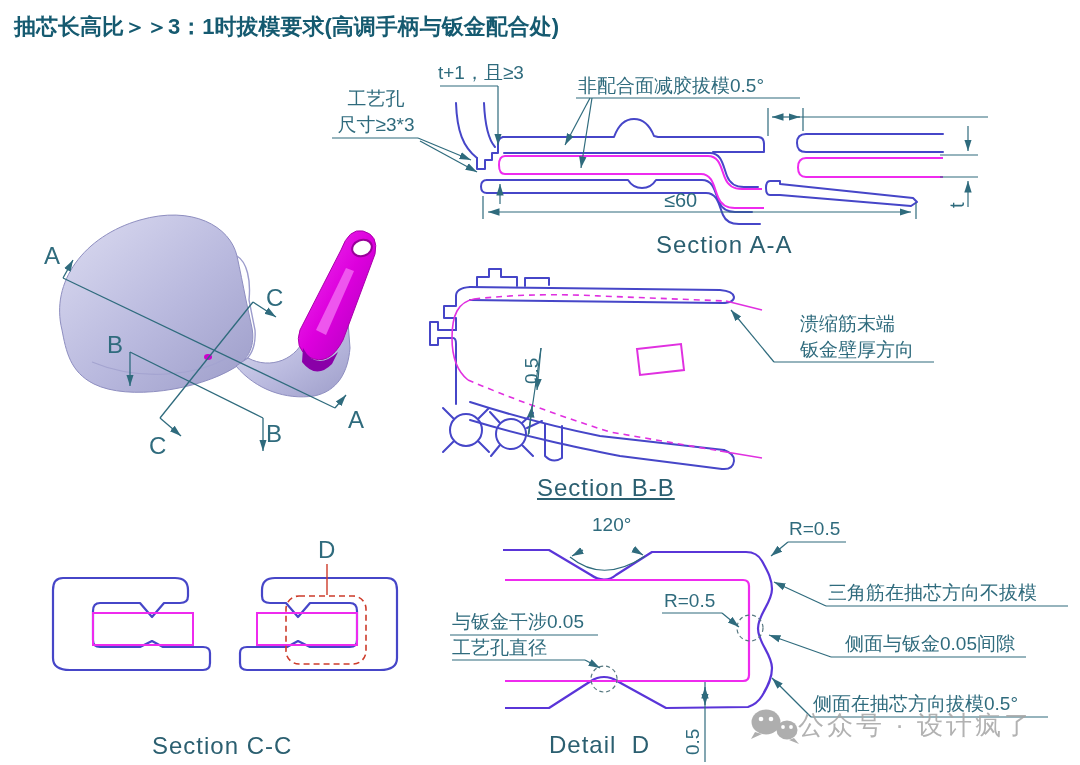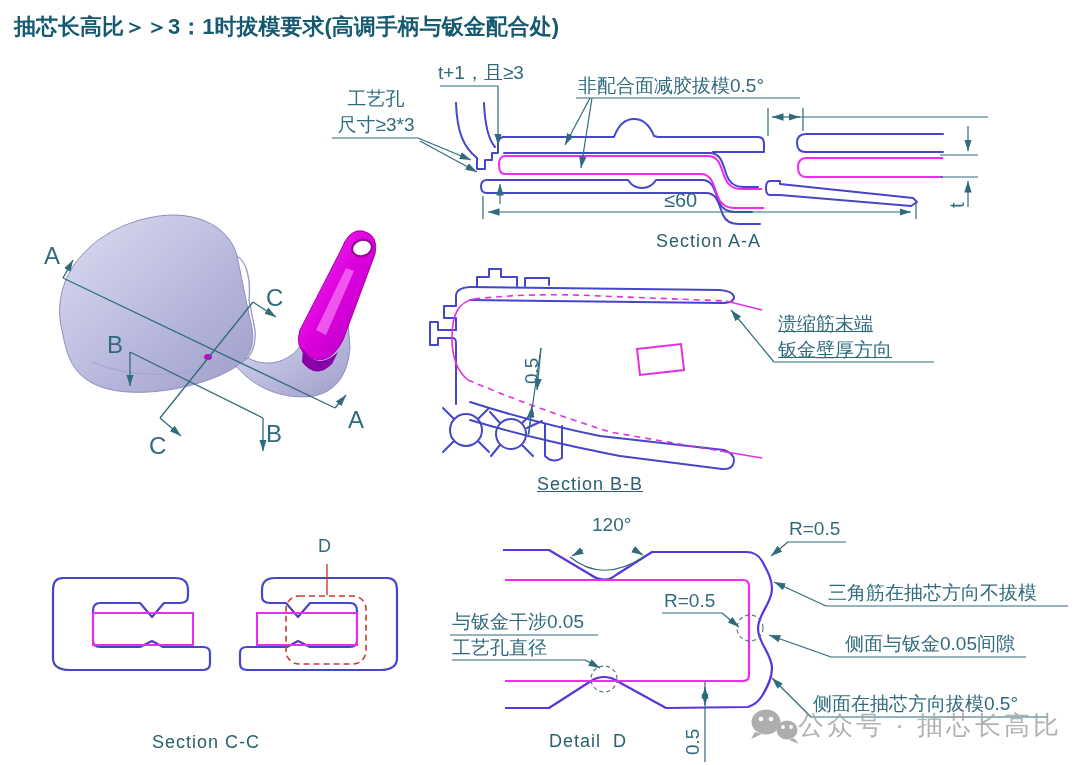--- a/index.html
+++ b/index.html
@@ -1,20 +1,20 @@
 <!DOCTYPE html>
 <html><head>
 <meta charset="utf-8">
 <style>
   html,body{margin:0;padding:0;background:#fff;}
   #stage{position:relative;width:1080px;height:765px;background:#ffffff;overflow:hidden;
          font-family:"Liberation Sans","DejaVu Sans",sans-serif;}
   svg{position:absolute;left:0;top:0;}
   .txt{position:absolute;color:#2f6b7d;font-size:19px;line-height:26px;white-space:pre;}
-  .lbl{position:absolute;color:#2b5f70;font-size:18px;letter-spacing:1px;white-space:pre;}
+  .lbl{position:absolute;color:#2b5f70;font-size:24px;letter-spacing:1px;white-space:pre;}
   .big{position:absolute;color:#2f6b7d;font-size:24px;white-space:pre;}
   .rot{transform:rotate(-90deg);transform-origin:left top;}
   #title{position:absolute;left:14px;top:12px;font-size:22px;font-weight:bold;color:#155a70;white-space:pre;}
   #wmtext{position:absolute;left:798px;top:708px;font-size:26px;color:#a5a5a5;opacity:.85;letter-spacing:3px;white-space:pre;}
   .ctr{text-align:center;}
 </style>
 </head>
 <body>
 
 <div id="stage">
@@ -193,21 +193,21 @@
   <div id="title">抽芯长高比＞＞3：1时拔模要求(高调手柄与钣金配合处)</div>
 
   <div class="txt" style="left:438px;top:60px;">t+1，且≥3</div>
   <div class="txt ctr" style="left:330px;top:86px;width:92px;text-align:center;"><span>工艺孔</span><br><span>尺寸≥3*3</span></div>
   <div class="txt" style="left:578px;top:73px;">非配合面减胶拔模0.5°</div>
   <div class="txt" style="left:664px;top:187px;font-size:20px;">≤60</div>
   <div class="txt rot" style="left:944px;top:208px;font-size:20px;">t</div>
   <div class="lbl" style="left:656px;top:231px;">Section A-A</div>
 
   <div class="txt rot" style="left:519px;top:384px;">0.5</div>
-  <div class="txt" style="left:778px;top:311px;text-decoration:underline;"><span>溃缩筋末端</span><br><span>钣金壁厚方向</span></div>
+  <div class="txt" style="left:800px;top:311px;"><span>溃缩筋末端</span><br><span>钣金壁厚方向</span></div>
   <div class="lbl" style="left:537px;top:474px;text-decoration:underline;">Section B-B</div>
 
   <div class="lbl" style="left:318px;top:536px;color:#2f6b7d;">D</div>
   <div class="lbl" style="left:152px;top:692px;margin-top:40px;">Section C-C</div>
 
   <div class="txt" style="left:592px;top:512px;">120°</div>
   <div class="txt" style="left:789px;top:516px;">R=0.5</div>
   <div class="txt" style="left:664px;top:588px;">R=0.5</div>
   <div class="txt" style="left:452px;top:609px;"><span>与钣金干涉0.05</span><br><span>工艺孔直径</span></div>
   <div class="txt" style="left:828px;top:580px;">三角筋在抽芯方向不拔模</div>
@@ -216,14 +216,14 @@
   <div class="txt rot" style="left:680px;top:755px;">0.5</div>
   <div class="lbl" style="left:549px;top:731px;">Detail  D</div>
 
   <div class="big" style="left:44px;top:242px;">A</div>
   <div class="big" style="left:348px;top:406px;">A</div>
   <div class="big" style="left:107px;top:331px;">B</div>
   <div class="big" style="left:266px;top:420px;">B</div>
   <div class="big" style="left:266px;top:284px;">C</div>
   <div class="big" style="left:149px;top:432px;">C</div>
 
-  <div id="wmtext">公众号 · 抽芯长高比</div>
+  <div id="wmtext">公众号 · 设计疯了</div>
 </div>
 
 </body></html>

